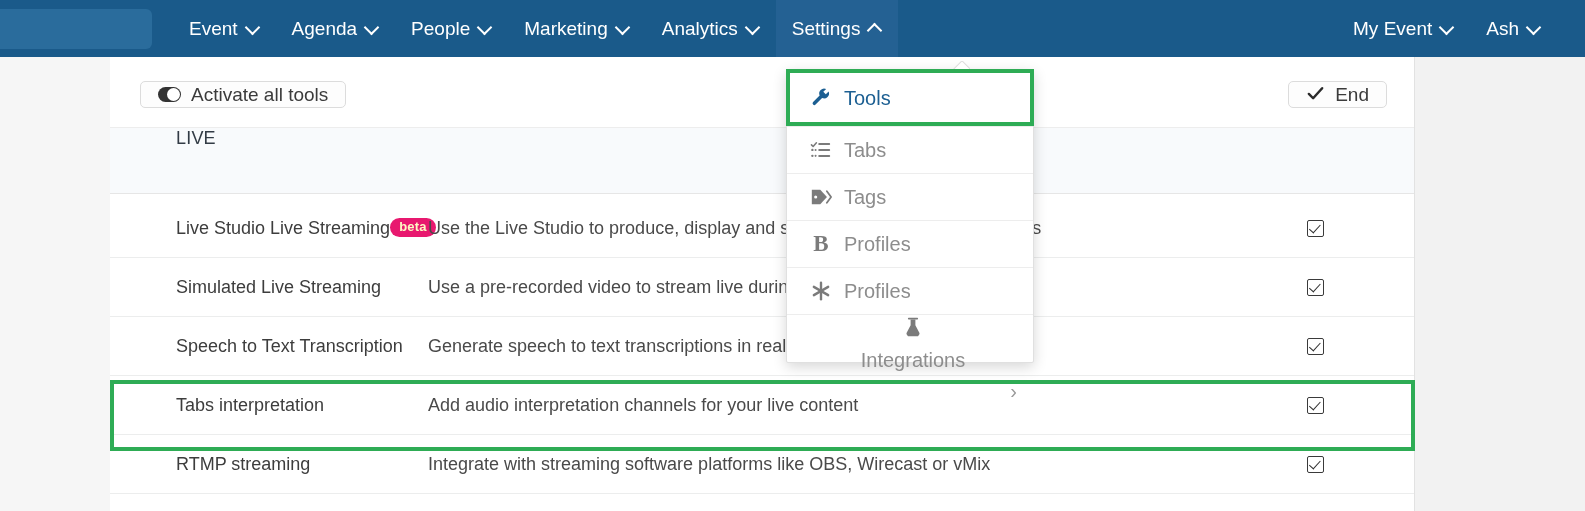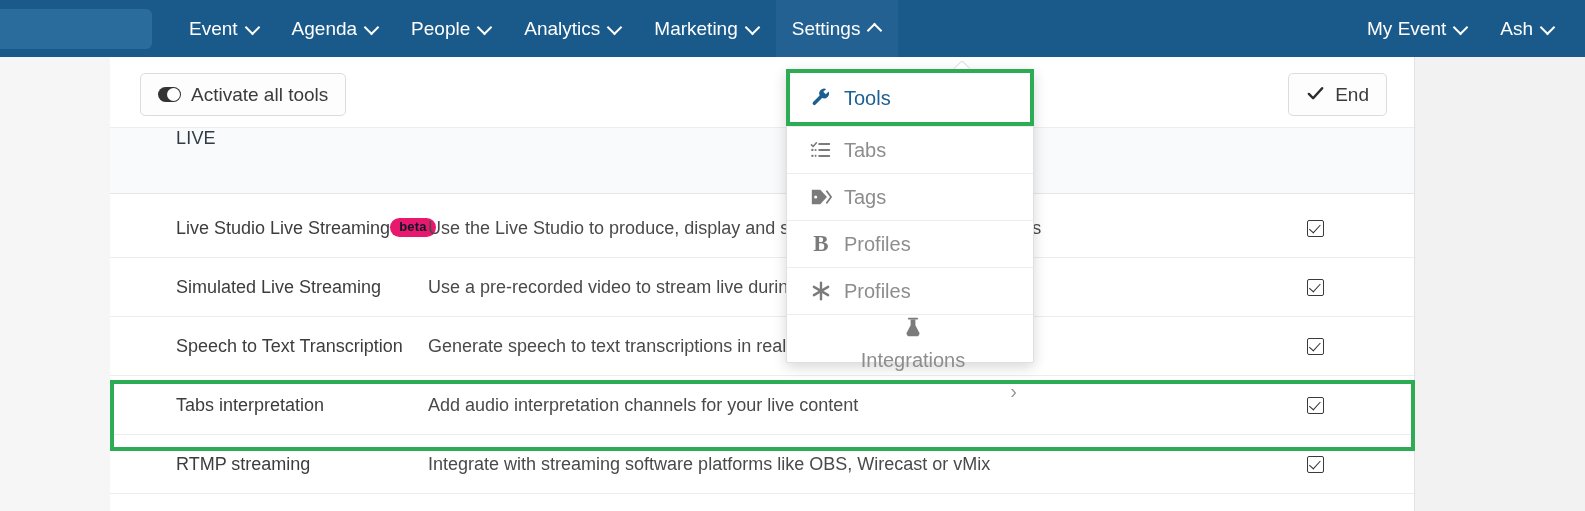--- a/index.html
+++ b/index.html
@@ -61,21 +61,21 @@
 
   .nav-item.active {
     background: #246193;
   }
 
   .nav-right {
     margin-left: auto;
     display: flex;
     align-items: stretch;
     height: 57px;
-    padding-right: 14px;
+    padding-right: 28px;
   }
 
   .caret {
     display: inline-block;
     width: 13px;
     height: 13px;
     position: relative;
     top: -1px;
   }
   .caret::before {
@@ -144,21 +144,21 @@
     height: 65px;
     display: flex;
     align-items: center;
     padding: 0 28px 0 30px;
   }
 
   .btn {
     display: inline-flex;
     align-items: center;
     gap: 10px;
-    height: 43px;
+    height: 27px;
     padding: 0 17px;
     background: #fdfdfd;
     border: 1px solid #dcdcdc;
     border-radius: 5px;
     font-size: 19px;
     color: #3b3b3b;
     cursor: pointer;
     white-space: nowrap;
   }
 
@@ -229,21 +229,21 @@
     font-size: 18px;
     color: #3d3d3d;
     display: flex;
     align-items: flex-start;
     white-space: nowrap;
   }
 
   .badge {
     display: inline-block;
     background: #e8186f;
-    color: #0f172a;
+    color: #fef9c3;
     font-size: 13px;
     font-weight: bold;
     border-radius: 11px;
     padding: 2.5px 9px 3.5px;
     line-height: 1;
     letter-spacing: .2px;
   }
 
   .cell-desc {
     flex: 1;
@@ -386,25 +386,25 @@
     </div>
     <div class="nav-item">
       <span>Agenda</span>
       <span class="caret"></span>
     </div>
     <div class="nav-item">
       <span>People</span>
       <span class="caret"></span>
     </div>
     <div class="nav-item">
+      <span>Marketing</span>
+      <span class="caret"></span>
+    </div>
+    <div class="nav-item">
       <span>Analytics</span>
-      <span class="caret"></span>
-    </div>
-    <div class="nav-item">
-      <span>Marketing</span>
       <span class="caret"></span>
     </div>
     <div class="nav-item active">
       <span>Settings</span>
       <span class="caret up"></span>
     </div>
   </div>
 
   <div class="nav-right">
     <div class="nav-item">

